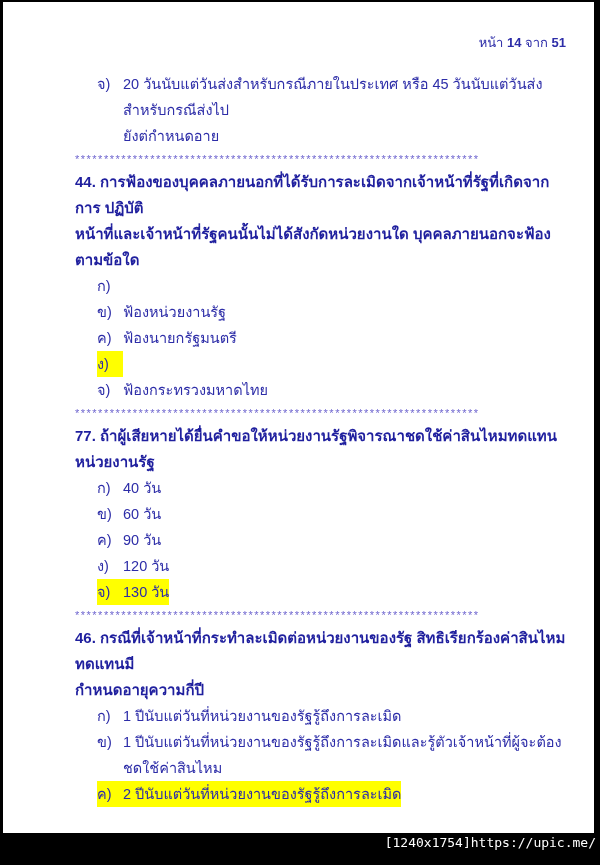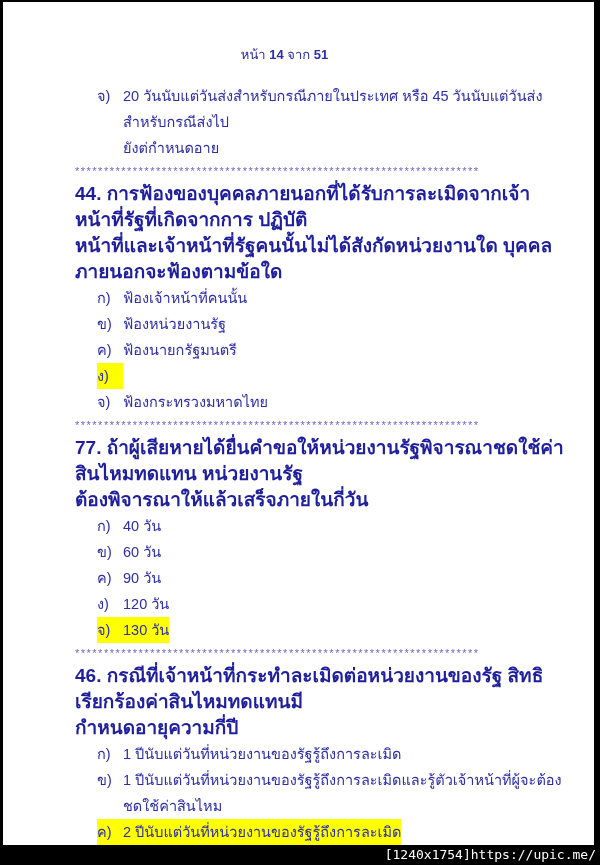--- a/index.html
+++ b/index.html
@@ -10,40 +10,40 @@
     overflow:hidden;
     font-family:"Liberation Sans","DejaVu Sans",sans-serif;
   }
   .page {
     position:absolute; left:3px; top:2px;
     width:591px; height:843px;
     background:#ffffff;
     overflow:hidden;
   }
   .page-header {
-    margin-top:42px;
+    margin-top:30px;
     padding-right:28px;
-    text-align:center;
+    text-align:right;
     font-size:13px;
     color:#2d2da8;
   }
   .page-header .num { font-weight:bold; }
   .content {
     margin-left:72px;
     margin-right:26px;
     color:#2d2da8;
     font-size:14.5px;
     line-height:26px;
   }
   .intro { margin-top:18px; }
   .question-text {
     margin:0;
     font-weight:bold;
     color:#1f1f9e;
-    font-size:19px;
+    font-size:15px;
     line-height:26px;
   }
   .choice {
     margin-left:22px;
     line-height:26px;
   }
   .ch-inner { display:inline-flex; }
   .ch-inner.hl { background:#ffff00; }
   .ch-marker { width:26px; flex-shrink:0; }
   .ch-text { }
@@ -52,21 +52,21 @@
     margin:2px 0;
     color:#6f66cf;
     font-size:11px;
     line-height:16px;
     letter-spacing:1.5px;
     overflow:hidden;
     white-space:nowrap;
   }
   .watermark-bar {
     position:absolute; left:0; right:0; bottom:0;
-    height:20px;
+    height:32px;
     background:#000;
     color:#ffffff;
     font-family:"DejaVu Sans Mono",monospace;
     font-size:13px;
     line-height:20px;
     text-align:right;
     padding-right:4px;
   }
 </style>
 </head>
@@ -95,23 +95,20 @@
       </div>
 
       <div class="separator">**********************************************************************</div>
 
       <div>
         <p class="question-text">44. การฟ้องของบุคคลภายนอกที่ได้รับการละเมิดจากเจ้าหน้าที่รัฐที่เกิดจากการ ปฏิบัติ</p>
         <p class="question-text">หน้าที่และเจ้าหน้าที่รัฐคนนั้นไม่ได้สังกัดหน่วยงานใด บุคคลภายนอกจะฟ้องตามข้อใด</p>
         <div class="choice">
           <span class="ch-inner">
             <span class="ch-marker">ก)</span>
-            <span class="ch-text">
-                <span class="ch-line">ฟ้องเจ้าหน้าที่คนนั้น</span>
-              </span>
           </span>
         </div>
         <div class="choice">
           <span class="ch-inner">
             <span class="ch-marker">ข)</span>
             <span class="ch-text">
                 <span class="ch-line">ฟ้องหน่วยงานรัฐ</span>
               </span>
           </span>
         </div>
@@ -135,21 +132,20 @@
                 <span class="ch-line">ฟ้องกระทรวงมหาดไทย</span>
               </span>
           </span>
         </div>
       </div>
 
       <div class="separator">**********************************************************************</div>
 
       <div>
         <p class="question-text">77. ถ้าผู้เสียหายได้ยื่นคำขอให้หน่วยงานรัฐพิจารณาชดใช้ค่าสินไหมทดแทน หน่วยงานรัฐ</p>
-        <p class="question-text">ต้องพิจารณาให้แล้วเสร็จภายในกี่วัน</p>
         <div class="choice">
           <span class="ch-inner">
             <span class="ch-marker">ก)</span>
             <span class="ch-text">
                 <span class="ch-line">40 วัน</span>
               </span>
           </span>
         </div>
         <div class="choice">
           <span class="ch-inner">

